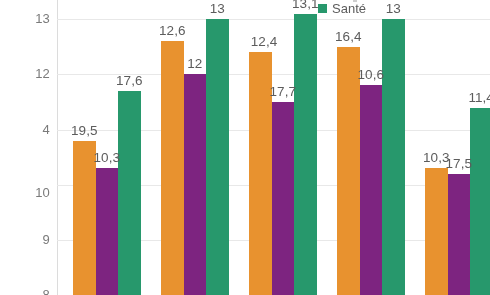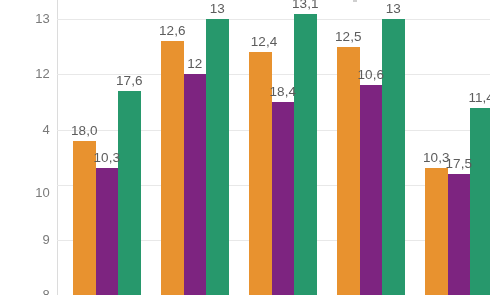--- a/index.html
+++ b/index.html
@@ -139,34 +139,38 @@
         <div class="bar" style="left: 214.5px; width: 22.5px; height: 192.991px; background: rgb(125, 36, 128);"></div>
         <div class="bar" style="left: 237px; width: 22.5px; height: 281.215px; background: rgb(39, 152, 108);"></div>
         <div class="bar" style="left: 280px; width: 22.5px; height: 248.131px; background: rgb(232, 146, 47);"></div>
         <div class="bar" style="left: 302.5px; width: 22.5px; height: 209.533px; background: rgb(125, 36, 128);"></div>
         <div class="bar" style="left: 325px; width: 22.5px; height: 275.701px; background: rgb(39, 152, 108);"></div>
         <div class="bar" style="left: 368px; width: 22.5px; height: 126.822px; background: rgb(232, 146, 47);"></div>
         <div class="bar" style="left: 390.5px; width: 22.5px; height: 121.308px; background: rgb(125, 36, 128);"></div>
         <div class="bar" style="left: 413px; width: 22.5px; height: 187.477px; background: rgb(39, 152, 108);"></div>
       </div>
     <div id="bar-labels">
-        <div class="bar-label" style="left: 5.25px; width: 44px; top: 123.607px;">18,0</div>
+        <div class="bar-label" style="left: 5.25px; width: 44px; top: 123.607px;">19,5</div>
         <div class="bar-label" style="left: 27.75px; width: 44px; top: 151.178px;">10,3</div>
         <div class="bar-label" style="left: 50.25px; width: 44px; top: 73.9813px;">17,6</div>
         <div class="bar-label" style="left: 93.25px; width: 44px; top: 24.3551px;">12,6</div>
         <div class="bar-label" style="left: 115.75px; width: 44px; top: 57.4393px;">12</div>
         <div class="bar-label" style="left: 138.25px; width: 44px; top: 2.29907px;">13</div>
         <div class="bar-label" style="left: 185px; width: 44px; top: 35.3832px;">12,4</div>
-        <div class="bar-label" style="left: 203.75px; width: 44px; top: 85.0093px;">18,4</div>
+        <div class="bar-label" style="left: 203.75px; width: 44px; top: 85.0093px;">17,7</div>
         <div class="bar-label" style="left: 226.25px; width: 44px; top: -3.21495px;">13,1</div>
-        <div class="bar-label" style="left: 269.25px; width: 44px; top: 29.8692px;">12,5</div>
+        <div class="bar-label" style="left: 269.25px; width: 44px; top: 29.8692px;">16,4</div>
         <div class="bar-label" style="left: 291.75px; width: 44px; top: 68.4673px;">10,6</div>
         <div class="bar-label" style="left: 314.25px; width: 44px; top: 2.29907px;">13</div>
         <div class="bar-label" style="left: 357.25px; width: 44px; top: 151.178px;">10,3</div>
         <div class="bar-label" style="left: 379.75px; width: 44px; top: 156.692px;">17,5</div>
         <div class="bar-label" style="left: 402.25px; width: 44px; top: 90.5234px;">11,4</div>
       </div>
   </div>
 
   <div id="legend-cut-marker"></div>
 
+  <div id="legend">
+    <span id="legend-swatch" style="background: rgb(39, 152, 108);"></span>
+    <span id="legend-text">Santé</span>
+  </div>
 
 </div>
 
 </body></html>

